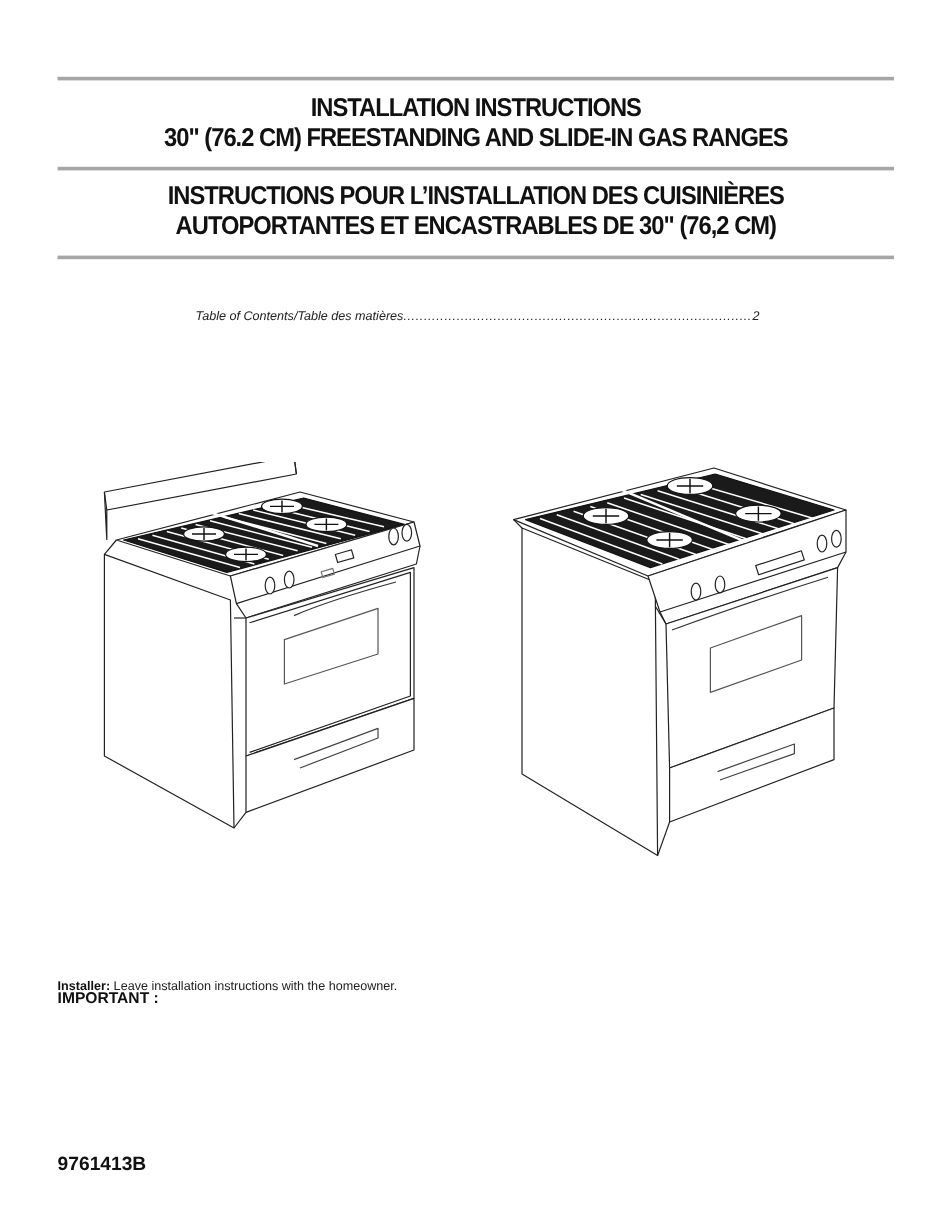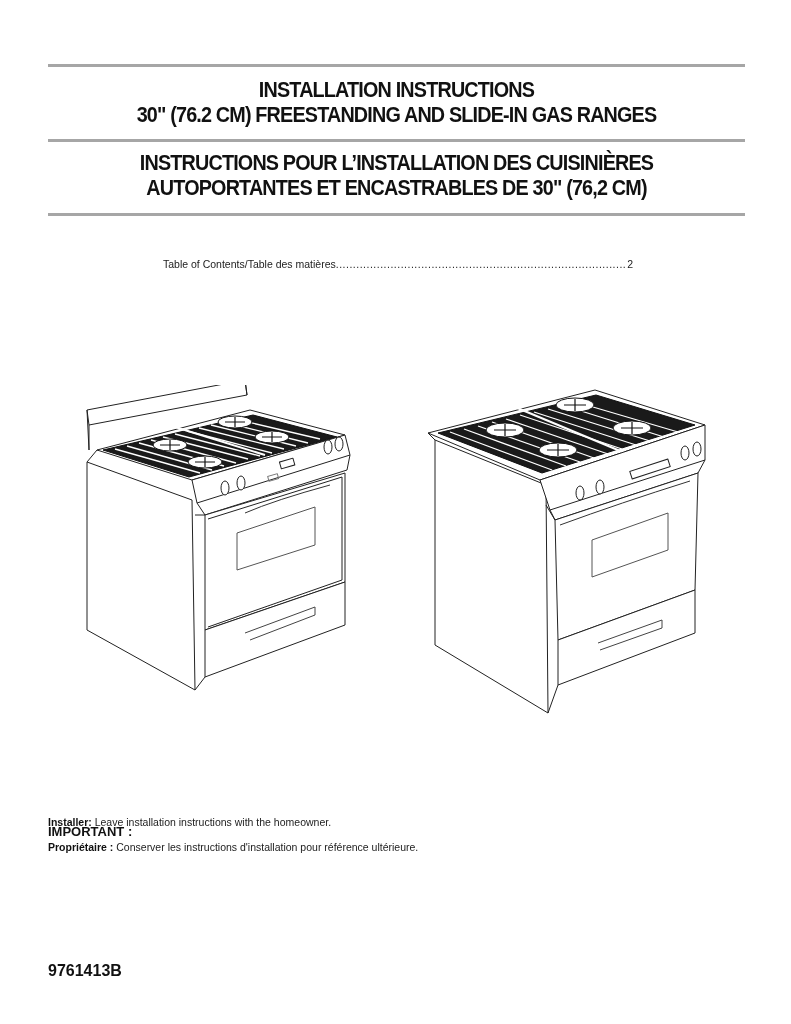--- a/index.html
+++ b/index.html
@@ -16,20 +16,21 @@
       font-family: "Liberation Sans", sans-serif; font-weight: bold;
       font-size: 21.5px; line-height: 25px; letter-spacing: -0.9px;
       transform: scaleX(0.92); transform-origin: center;
       color: #111;
     }
     .title-block div { white-space: nowrap; }
     .toc {
       position: absolute; left: 163px; top: 258px; width: 470px;
       font-size: 10.5px; line-height: 13px; display: flex; align-items: flex-end;
       color: #222;
+      font-style: italic;
     }
     .toc .dots { flex: 1; overflow: hidden; white-space: nowrap; letter-spacing: 0.5px; }
     .illus { position: absolute; }
     .important { position: absolute; left: 48px; font-size: 10.5px; line-height: 14.5px; color: #222; }
     .important .head { font-weight: bold; font-size: 13px; line-height: 16px; color: #111; }
     .important b { color: #111; }
     .partno { position: absolute; left: 48px; top: 962px; font-weight: bold; font-size: 16px; color: #111; }
   </style>
 </head>
 <body>
@@ -169,16 +170,15 @@
   <line x1="126" y1="120" x2="135" y2="135"></line>
   <line x1="128" y1="328" x2="138" y2="300"></line>
 </svg>
 
 <div class="important" style="top:815px">
   <div><b>Installer:</b><span> Leave installation instructions with the homeowner.</span></div>
 </div>
 
 <div class="important" style="top:824px">
   <div class="head">IMPORTANT :</div>
-  <div><b>Propriétaire :</b><span> Conserver les instructions d'installation pour référence ultérieure.</span></div>
 </div>
 
 <div class="partno">9761413B</div>
 
 </body></html>

